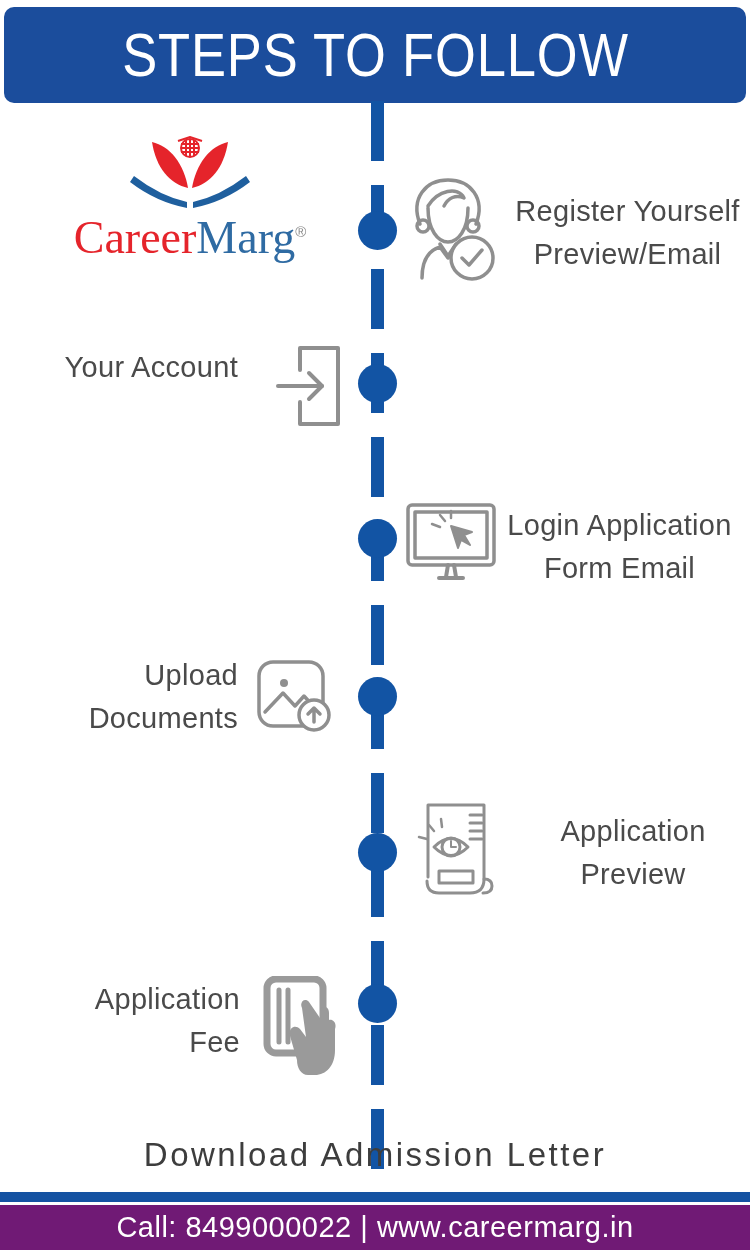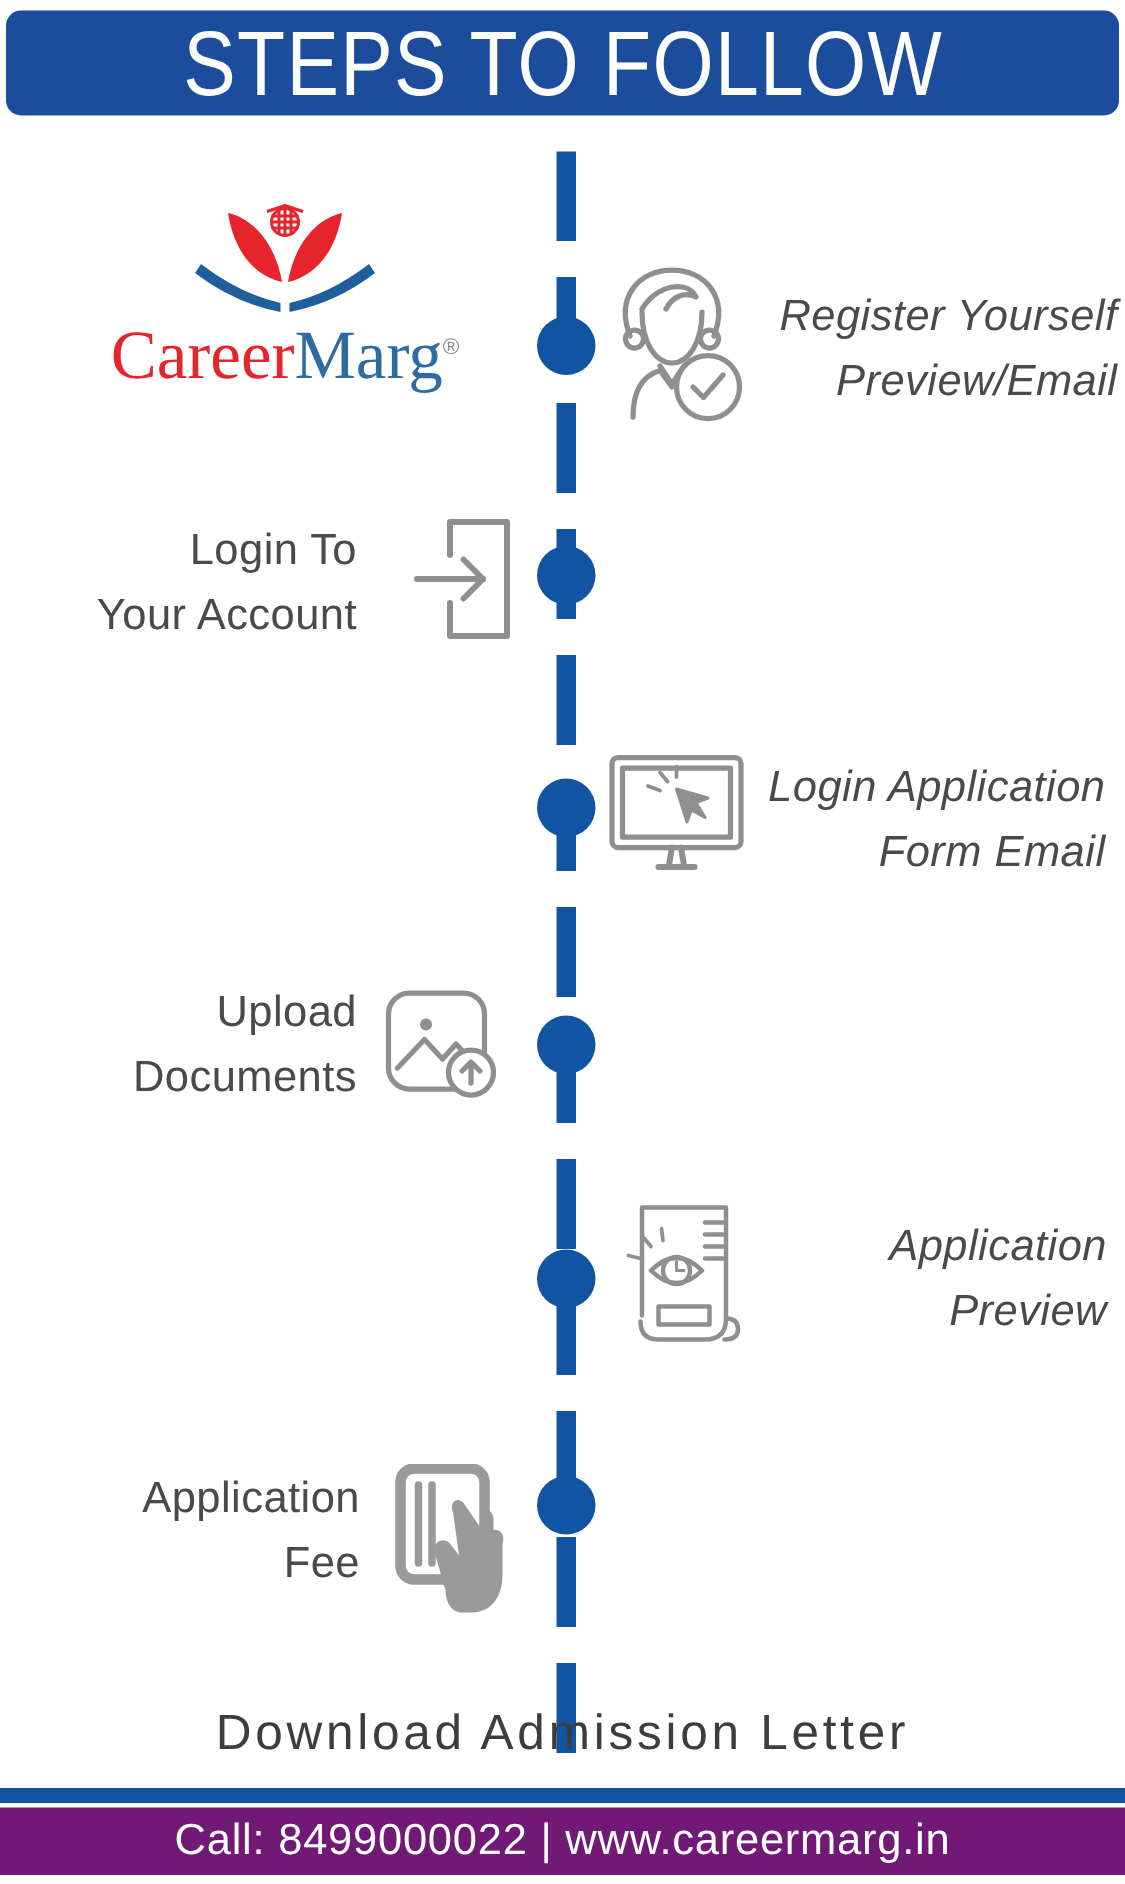--- a/index.html
+++ b/index.html
@@ -2,21 +2,21 @@
 <html><head>
 <meta charset="utf-8">
 <style>
   html,body{margin:0;padding:0;background:#ffffff;}
   .canvas{
     position:relative;width:750px;height:1256px;background:#ffffff;overflow:hidden;
     font-family:"Liberation Sans",sans-serif;
   }
   
   .header{
-    position:absolute;left:4px;top:7px;width:742px;height:70px;
+    position:absolute;left:4px;top:7px;width:742px;height:96px;
     background:#1b4d9c;border-radius:10px;
     display:flex;align-items:center;justify-content:center;
   }
   .header-title{
     color:#ffffff;font-size:61px;font-weight:400;letter-spacing:1px;
     transform:scaleX(0.86);transform-origin:center;white-space:nowrap;
   }
   
   .logo{position:absolute;left:62px;top:136px;width:256px;text-align:center;}
   .logo-mark{display:block;margin:0 auto;}
@@ -32,21 +32,21 @@
   .timeline-dot{
     position:absolute;left:358px;width:39px;height:39px;border-radius:50%;
     background:#1254a4;
   }
   .dot-1{top:211px;}.dot-2{top:364px;}.dot-3{top:519px;}
   .dot-4{top:677px;}.dot-5{top:833px;}.dot-6{top:984px;}
   
   .step-text{
     position:absolute;color:#4a4a4a;font-size:29px;line-height:43px;letter-spacing:0.3px;
   }
-  .step-text.right{text-align:right;font-style:italic;}
+  .step-text.right{text-align:center;}
   .step-text.left{text-align:right;}
   .t-1{left:510px;top:190px;width:235px;}
   .t-2{left:30px;top:346px;width:208px;}
   .t-3{left:502px;top:504px;width:235px;}
   .t-4{left:30px;top:654px;width:208px;}
   .t-5{left:528px;top:810px;width:210px;}
   .t-6{left:40px;top:978px;width:200px;}
   .step-icon{position:absolute;}
   .i-1{left:402px;top:170px;}
   .i-2{left:276px;top:340px;}
@@ -115,21 +115,20 @@
     <path d="M20,108 C20,88 28,80 38,77 L46,88 L54,77 C62,80 68,84 69,90"></path>
     <circle cx="70" cy="88" r="21" fill="#ffffff"></circle>
     <path d="M60,88 L67,95 L80,80"></path>
   </svg>
   <div class="step-text right t-1">
     <div>Register Yourself</div>
     <div>Preview/Email</div>
   </div>
 
   <div class="step-text left t-2">
-    <div>Login To</div>
     <div>Your Account</div>
   </div>
   <svg class="step-icon i-2 icon-svg" width="68" height="90" viewBox="0 0 68 90" style="stroke-width:4;">
     <path d="M24,62 L24,84 L62,84 L62,8 L24,8 L24,30"></path>
     <path d="M2,46 L46,46"></path>
     <path d="M33,33 L46,46 L33,59"></path>
   </svg>
 
   <svg class="step-icon i-3 icon-svg" width="90" height="84" viewBox="0 0 90 84">
     <rect x="2" y="2" width="86" height="60" rx="4"></rect>

